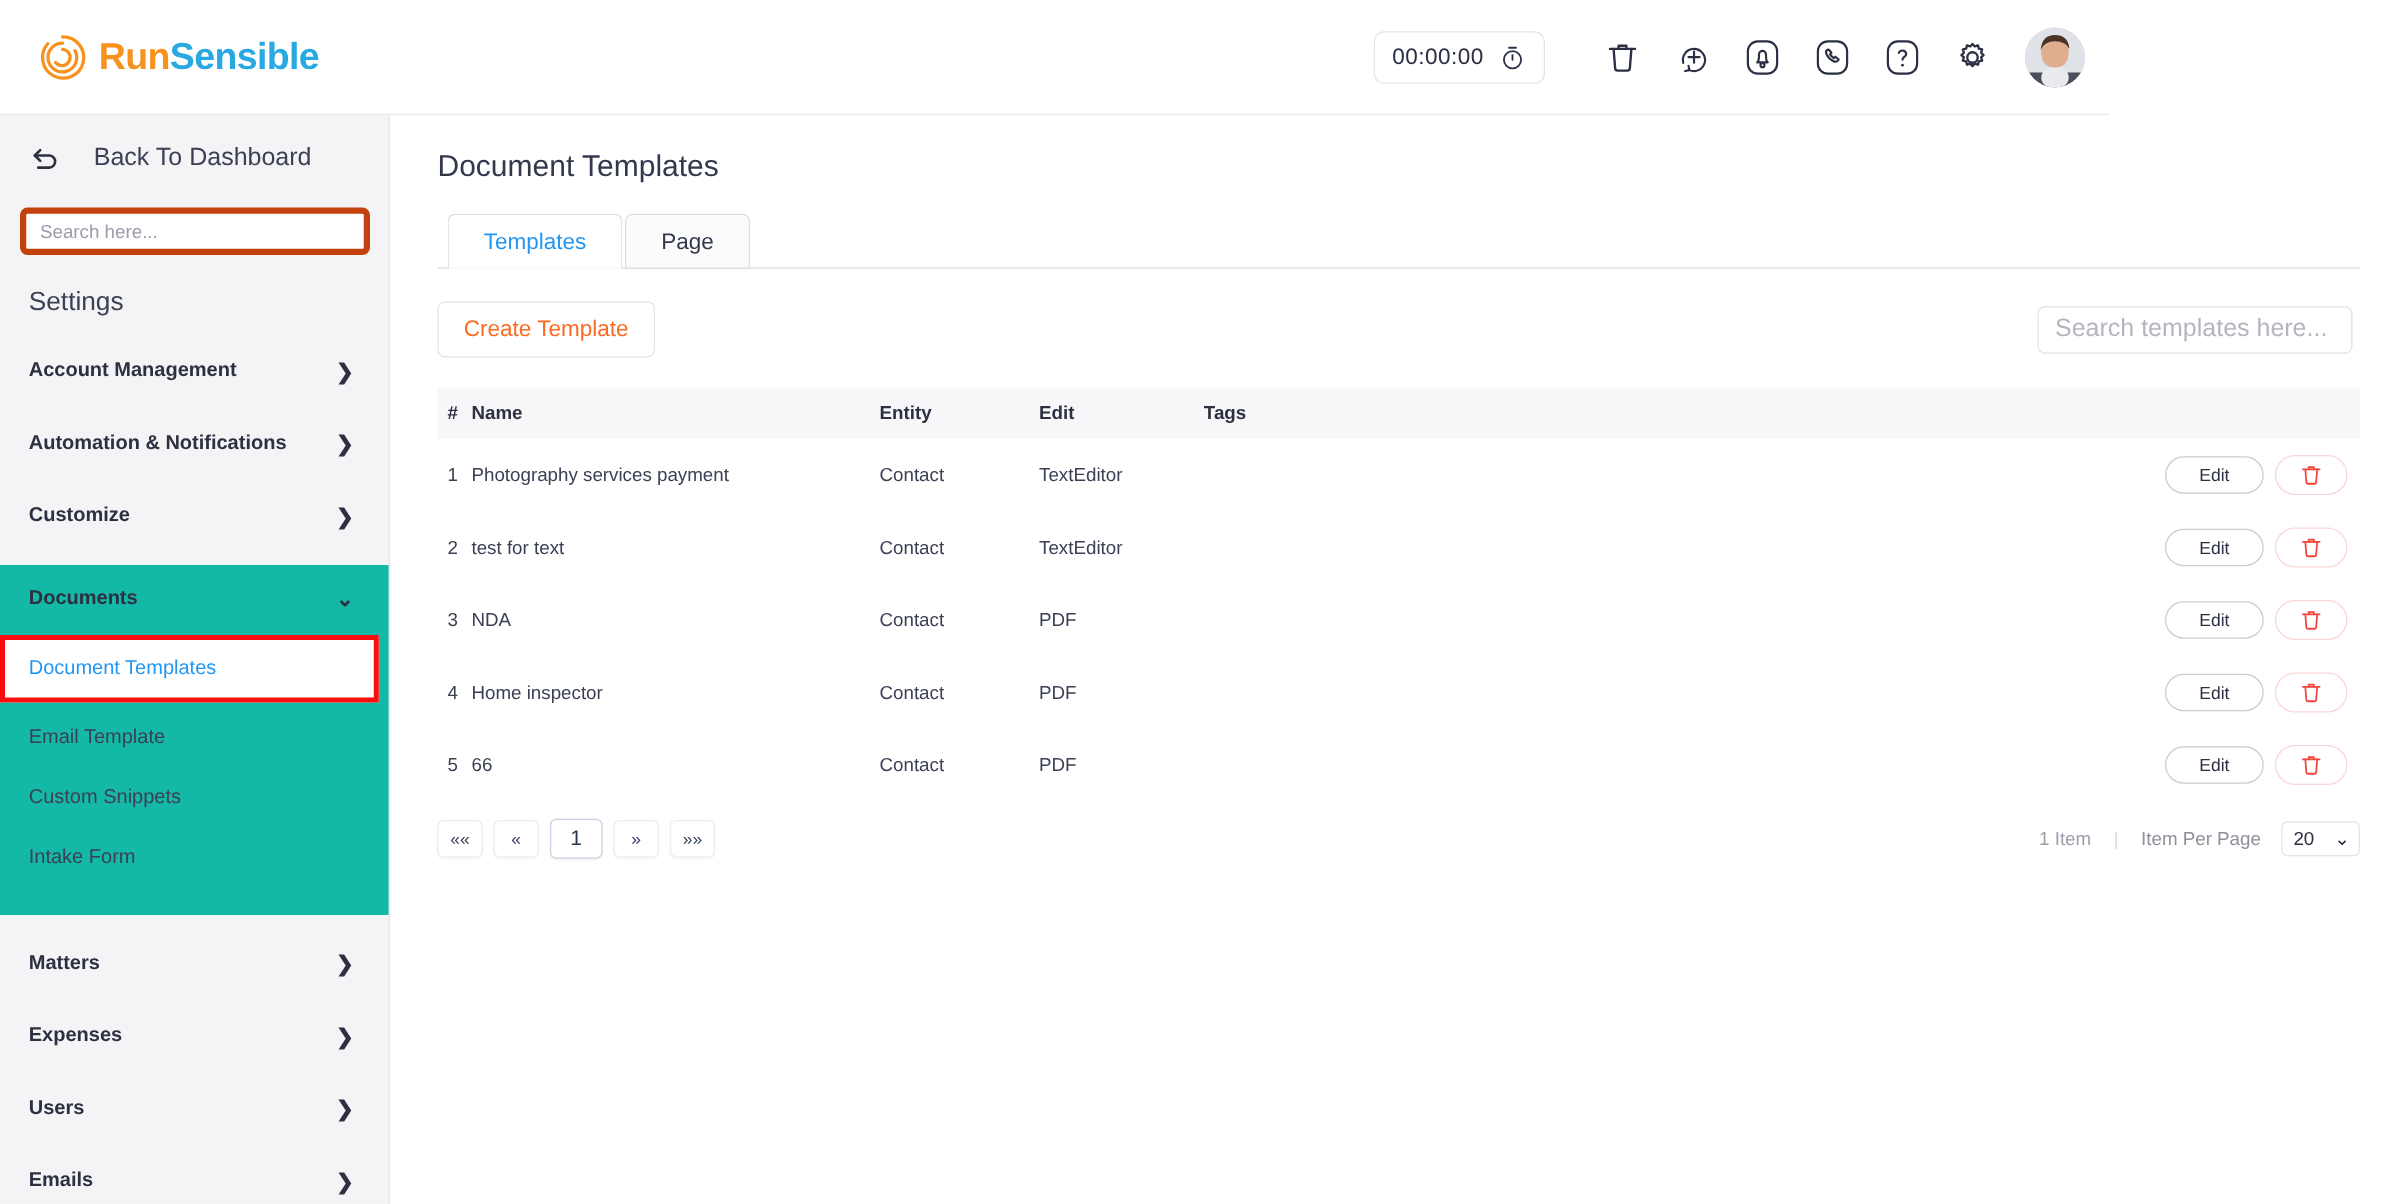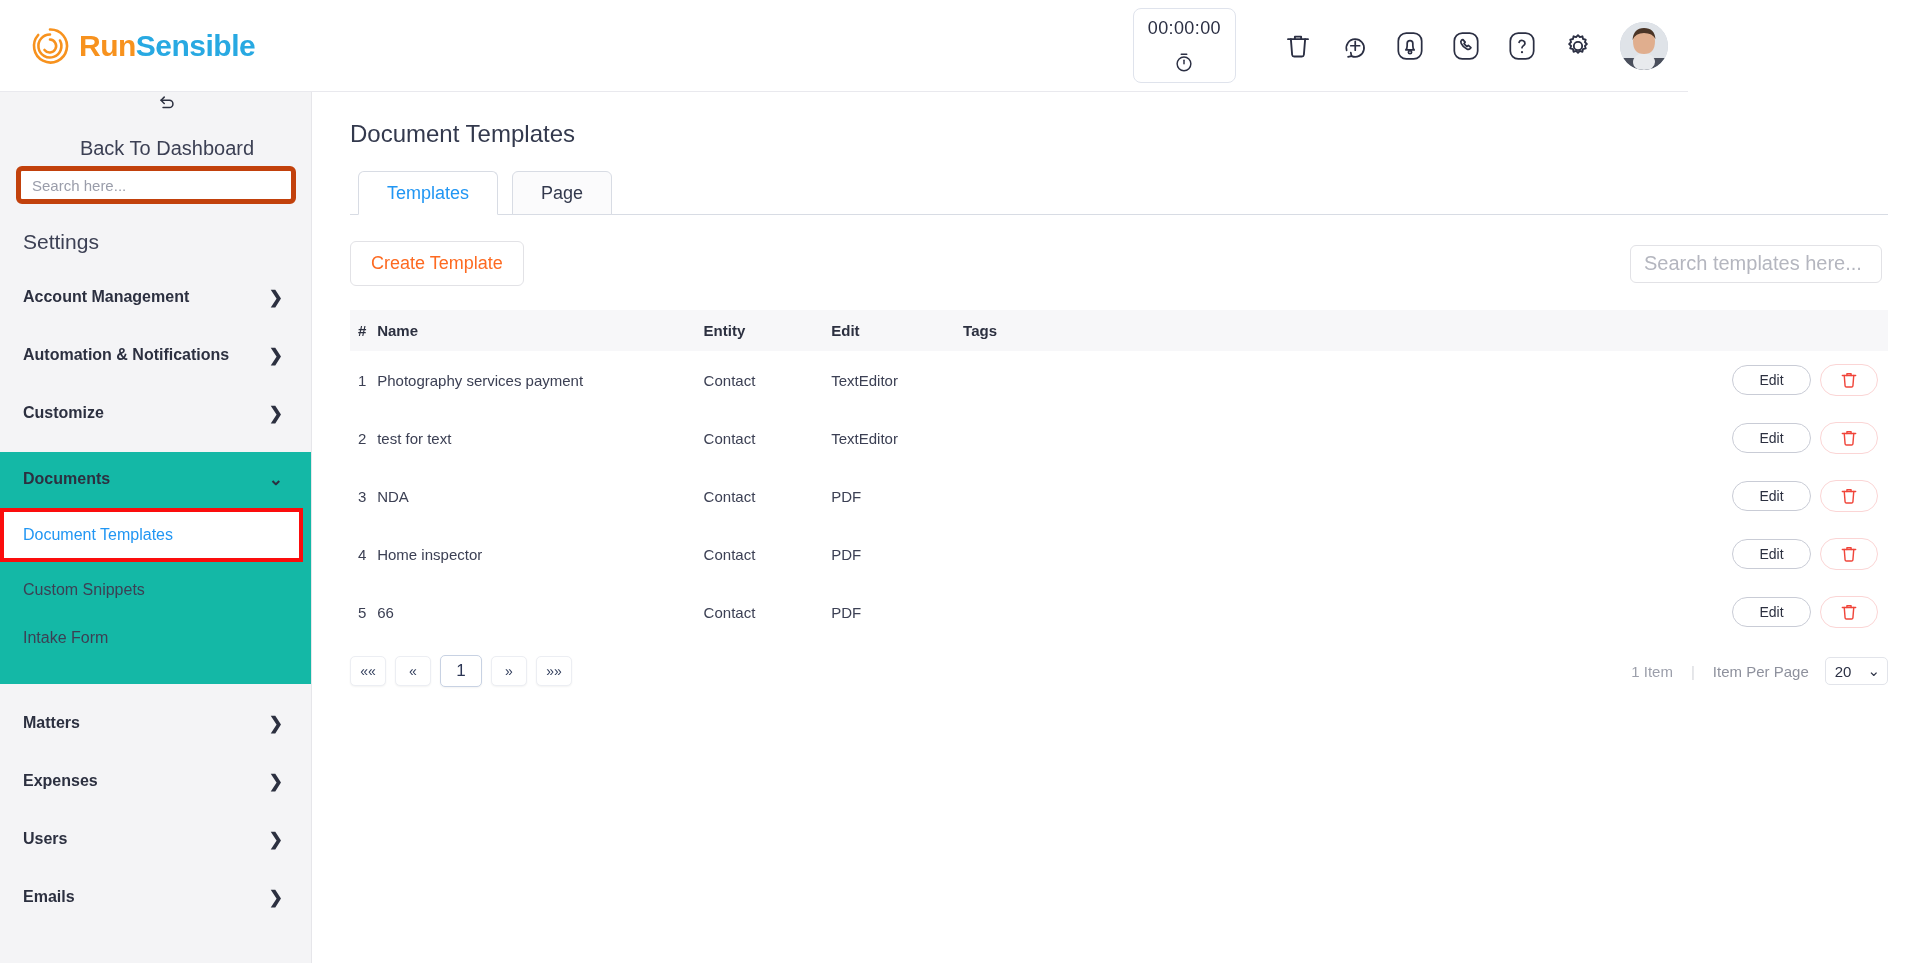--- a/index.html
+++ b/index.html
@@ -26,21 +26,20 @@
 
   .header-right {
     margin-left: auto; margin-right: 20px;
     display: flex; align-items: center; gap: 0px;
   }
   .timer-box {
     display: flex; align-items: center; gap: 12px;
     border: 1px solid #dfe3ec; border-radius: 8px;
     padding: 9px 14px; margin-right: 34px;
     background: #fff;
-    flex-direction: column;
   }
   .timer-text {
     font-size: 18px; color: #2b2f43; letter-spacing: 0.4px;
     font-family: "Liberation Sans", sans-serif;
   }
   .hicon {
     width: 56px; height: 56px;
     display: flex; align-items: center; justify-content: center;
     cursor: pointer;
   }
@@ -54,21 +53,21 @@
   
   .sidebar {
     position: absolute; top: 92px; left: 0;
     width: 312px; height: 871px;
     background: #f4f4f6;
     border-right: 1px solid #e6e6ea;
     overflow: hidden;
   }
   .back-row {
     display: flex; align-items: center; gap: 26px;
-    height: 68px; padding-left: 23px; flex-direction: column;
+    height: 68px; padding-left: 23px;
   }
   .back-label { font-size: 20px; color: #3c4054; }
   .side-search {
     margin: 6px 16px 0 16px;
     height: 38px; width: 280px;
     border: 5px solid #c2410c; border-radius: 6px;
     background: #ffffff;
     display: flex; align-items: center;
     padding: 0 11px;
   }
@@ -120,21 +119,20 @@
   .page-title {
     font-size: 24px; color: #33394d;
     padding: 28px 0 0 38px;
   }
   .tabs {
     display: flex; align-items: flex-end;
     margin: 22px 0 0 38px;
     border-bottom: 1px solid #d8dce4;
     width: 1538px;
     padding-left: 8px;
-    gap: 12px;
   }
   .tab {
     padding: 11px 28px 10px 28px;
     font-size: 18px; cursor: pointer;
     border: 1px solid #d8dce4;
     border-radius: 6px 6px 0 0;
     margin-right: 2px;
     background: #fbfbfc;
     color: #33394d;
     position: relative; top: 1px;
@@ -353,20 +351,23 @@
     <span class="chev">❯</span>
   </div>
 
   <div class="nav-group">
     <div class="nav-item">
       <span>Documents</span>
       <span class="chev">⌄</span>
     </div>
     <div class="sub-item active">
       <span>Document Templates</span>
+    </div>
+    <div class="sub-item">
+      <span>Email Template</span>
     </div>
     <div class="sub-item">
       <span>Custom Snippets</span>
     </div>
     <div class="sub-item">
       <span>Intake Form</span>
     </div>
   </div>
 
   <div class="nav-item">

